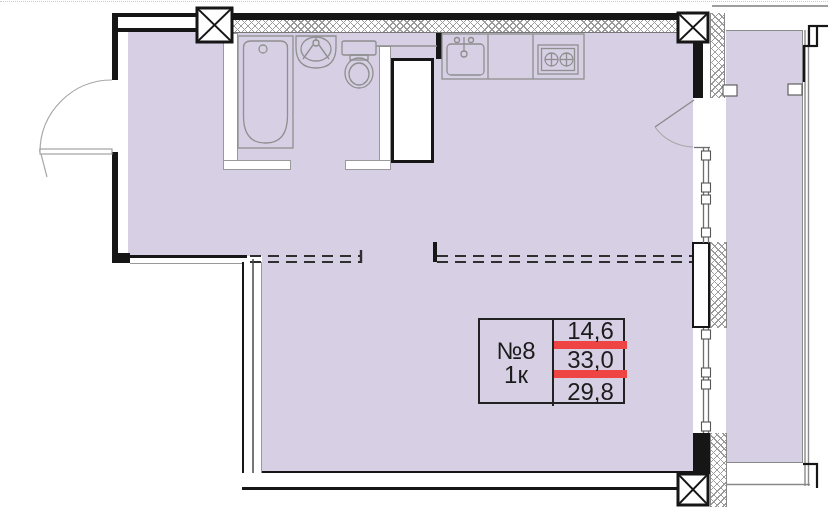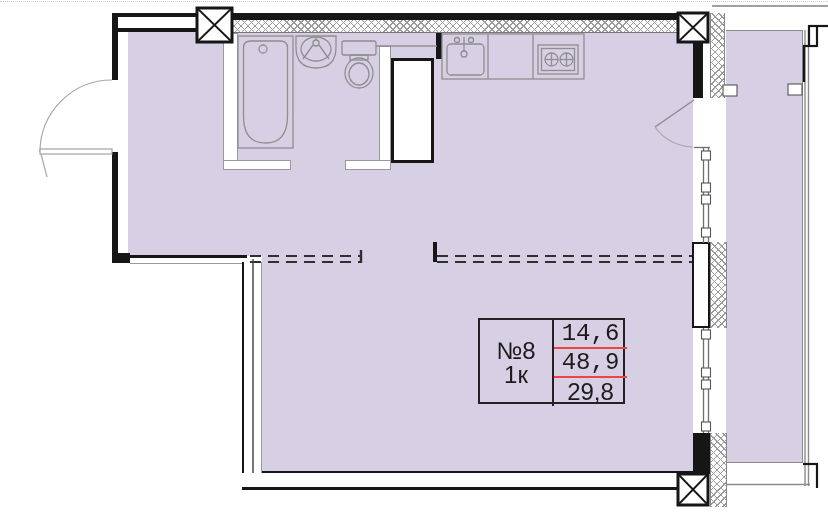--- a/index.html
+++ b/index.html
@@ -37,21 +37,21 @@
   .gray{stroke:var(--thin);stroke-width:1.4;fill:none;}
   
   #area-table{position:absolute;left:478px;top:318px;width:147px;height:86px;
     display:grid;grid-template-columns:74px 73px;grid-template-rows:29px 29px 28px;
     border:2px solid #222;box-sizing:border-box;color:#1b1b1b;}
   #area-table .cell{display:flex;align-items:center;justify-content:center;
     font-size:24px;line-height:1;box-sizing:border-box;}
   #apt-cell{grid-row:1 / span 3;border-right:2px solid #222;
     display:flex;flex-direction:column;align-items:center;justify-content:center;
     font-size:24px;line-height:29px;box-sizing:border-box;}
-  .row-line{border-bottom:2px solid #ef4444;font-family:Liberation Mono, monospace;}
+  .row-line{border-bottom:8px solid #ef4444;}
 </style>
 </head>
 <body>
 
 <div id="canvas">
 
   <div class="abs" style="left:0;top:1px;width:828px;height:0;border-top:1px dotted #ccc;"></div>
   <div class="abs" style="left:712px;top:5px;width:116px;height:2px;background:#9e9e9e;"></div>
 
   <div class="abs room" style="left:128px;top:32px;width:565px;height:224px;"></div>
@@ -213,17 +213,17 @@
 
     <line x1="253" y1="259" x2="253" y2="473" stroke="#4a4a4a" stroke-width="1.5"></line>
   </svg>
 
   <div id="area-table">
     <div id="apt-cell" class="cell">
       <span>№8</span>
       <span>1к</span>
     </div>
     <div class="cell row-line">14,6</div>
-    <div class="cell row-line">48,9</div>
+    <div class="cell row-line">33,0</div>
     <div class="cell">29,8</div>
   </div>
 
 </div>
 
 </body></html>

